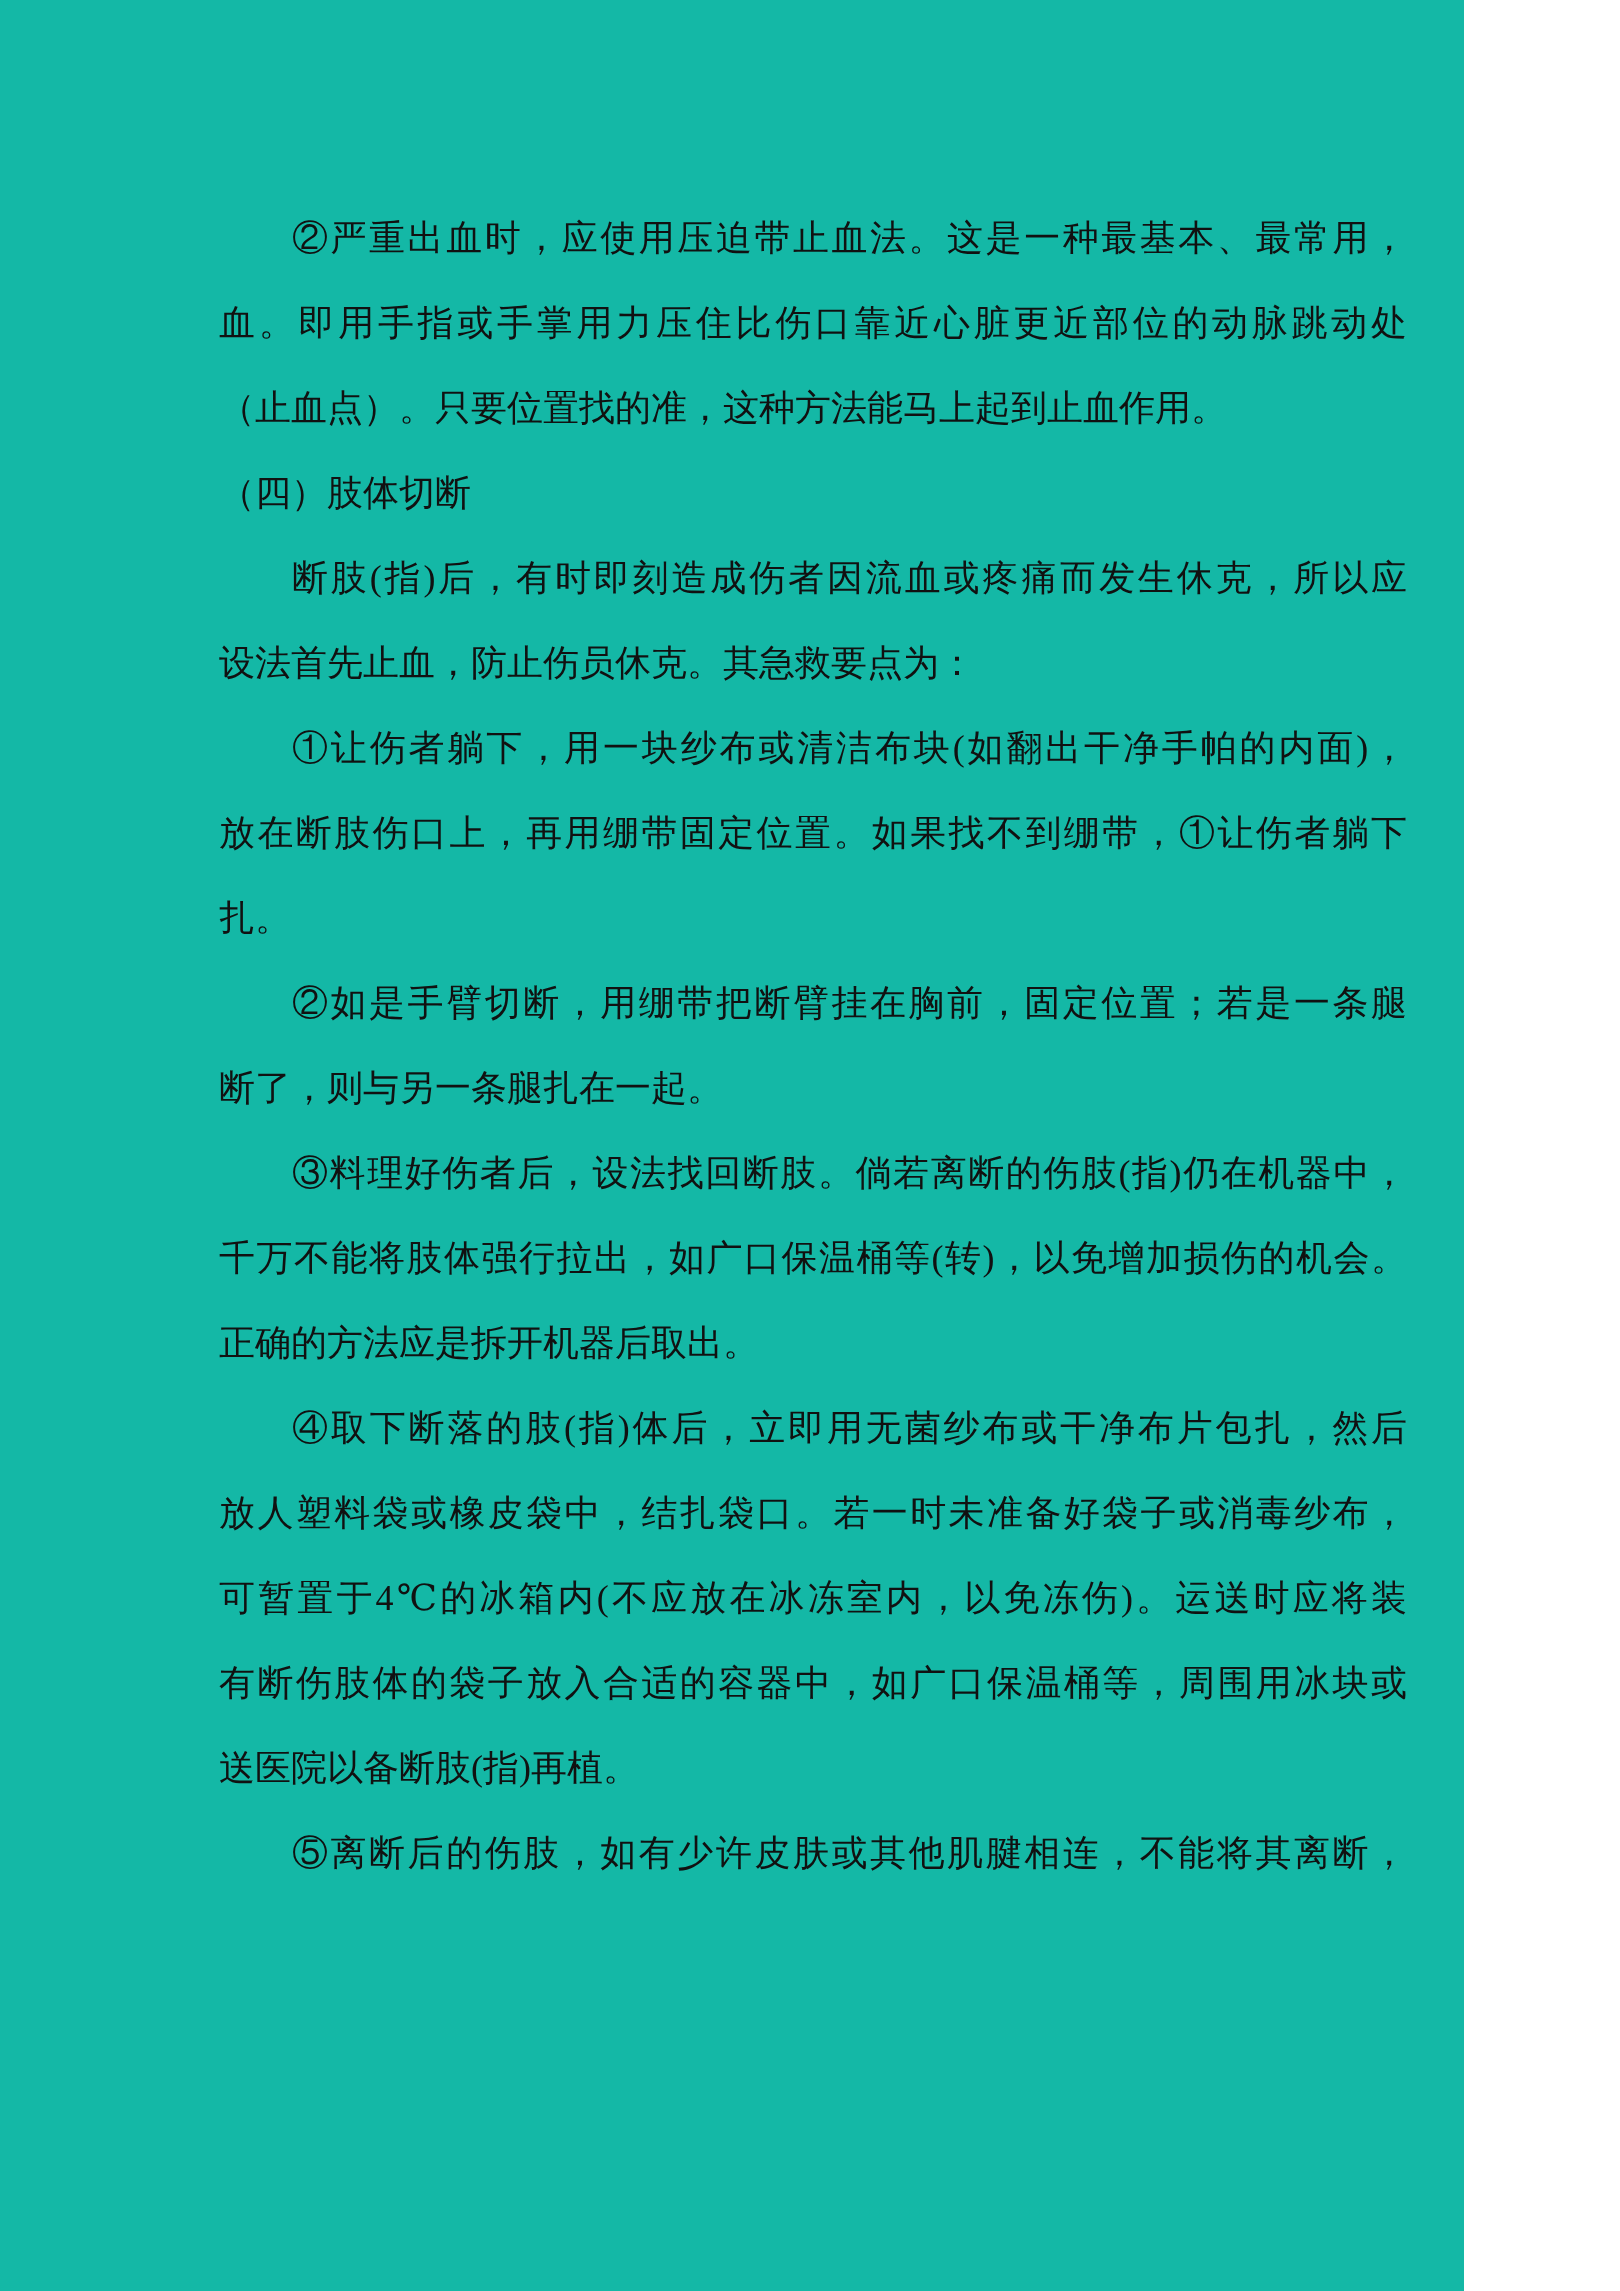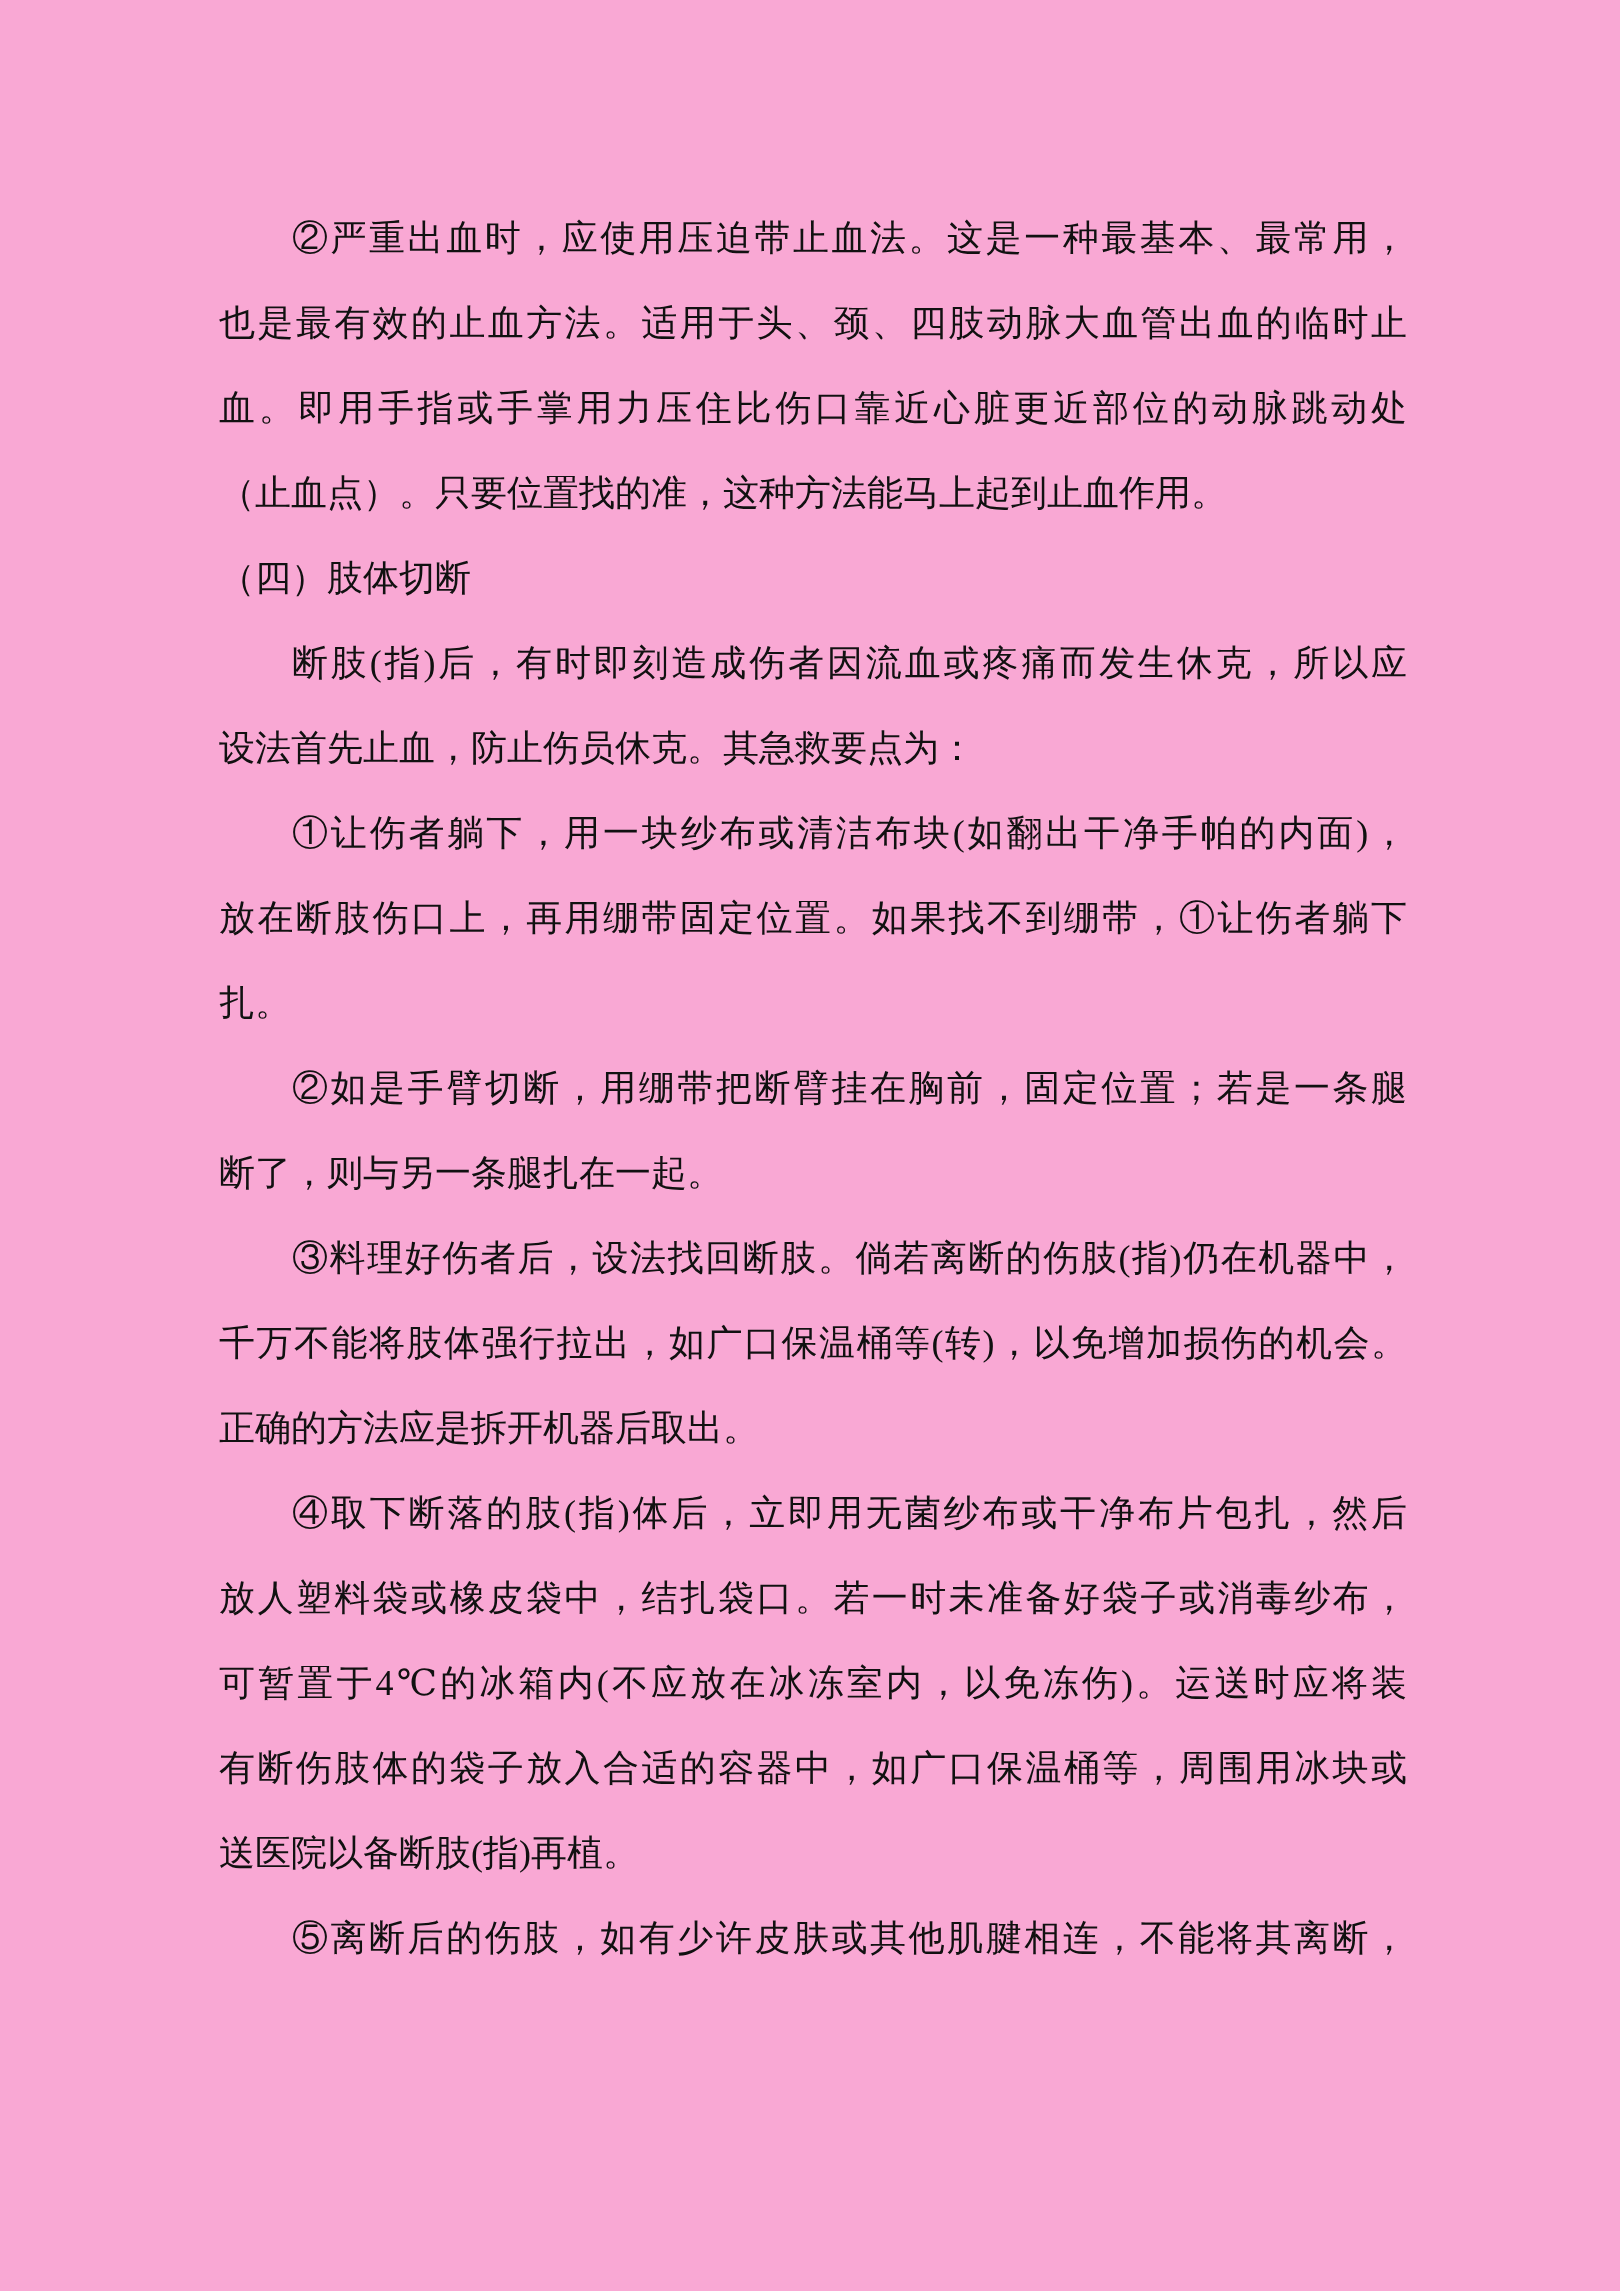--- a/index.html
+++ b/index.html
@@ -2,23 +2,23 @@
 <html><head>
 <meta charset="utf-8">
 <style>
   html, body {
     margin: 0;
     padding: 0;
     background: #ffffff;
   }
   .page {
     position: relative;
-    width: 1620px;
+    width: 1464px;
     height: 2292px;
-    background: #f9a8d4;
+    background: #14b8a6;
     overflow: hidden;
     font-family: "Liberation Serif", "DejaVu Serif", serif;
     color: #111111;
   }
   .textblock {
     position: absolute;
     left: 219px;
     top: 196px;
     width: 1188px;
     font-size: 36px;
@@ -46,21 +46,20 @@
     line-height: 39px;
     color: #111111;
   }
 </style>
 </head>
 <body>
 
 <div class="page">
   <div class="textblock">
     <div class="line indent j">②严重出血时，应使用压迫带止血法。这是一种最基本、最常用，</div>
-    <div class="line j">也是最有效的止血方法。适用于头、颈、四肢动脉大血管出血的临时止</div>
     <div class="line j">血。即用手指或手掌用力压住比伤口靠近心脏更近部位的动脉跳动处</div>
     <div class="line">（止血点）。只要位置找的准，这种方法能马上起到止血作用。</div>
     <div class="line">（四）肢体切断</div>
     <div class="line indent j">断肢(指)后，有时即刻造成伤者因流血或疼痛而发生休克，所以应</div>
     <div class="line">设法首先止血，防止伤员休克。其急救要点为：</div>
     <div class="line indent j">①让伤者躺下，用一块纱布或清洁布块(如翻出干净手帕的内面)，</div>
     <div class="line j">放在断肢伤口上，再用绷带固定位置。如果找不到绷带，①让伤者躺下</div>
     <div class="line">扎。</div>
     <div class="line indent j">②如是手臂切断，用绷带把断臂挂在胸前，固定位置；若是一条腿</div>
     <div class="line">断了，则与另一条腿扎在一起。</div>

